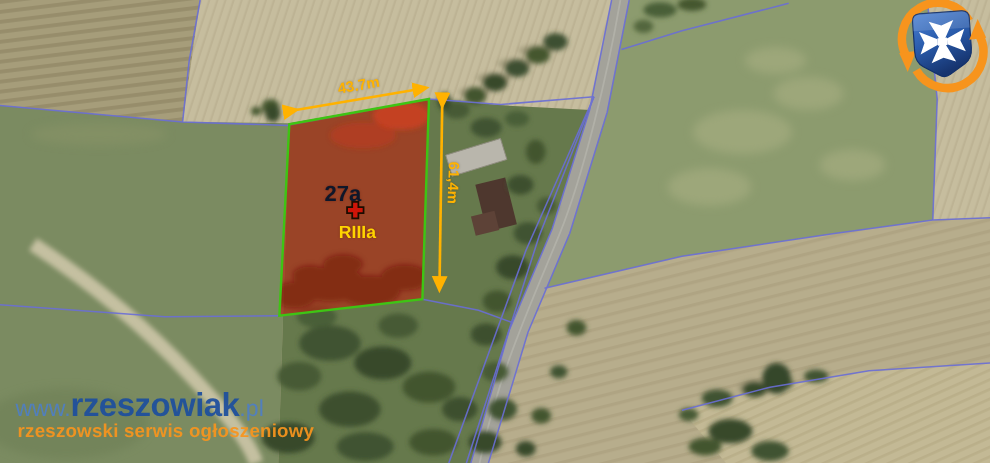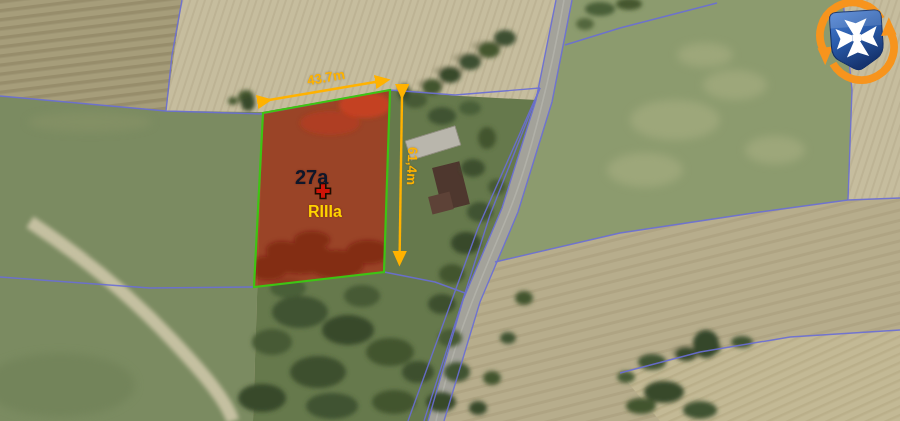--- a/index.html
+++ b/index.html
@@ -216,20 +216,26 @@
 
     <path d="M320.2,183.5 h5.6 v4.7 h4.7 v5.6 h-4.7 v4.7 h-5.6 v-4.7 h-4.7 v-5.6 h4.7 Z" fill="#cf1408" stroke="#1c0c00" stroke-width="1.6"></path>
   </svg>
 
   <div class="overlay-label lbl-width">43.7m</div>
   <div class="overlay-label lbl-height">61,4m</div>
   <div class="overlay-label lbl-area">27a</div>
   <div class="overlay-label lbl-soil">RIIIa</div>
 
   <div class="watermark">
+    <div class="wm-line1">
+      <span class="wm-www">www.</span>
+        <span class="wm-name">rzeszowiak</span>
+        <span class="wm-pl">.pl</span>
+    </div>
+    <div class="wm-line2">rzeszowski serwis ogłoszeniowy</div>
   </div>
 
   <svg class="logo" viewBox="0 0 100 100">
     <g fill="none">
       <path d="M12,60 A38,38 0 0 1 78,22" stroke="#f7941d" stroke-width="9"></path>
       <polygon points="4,56 22,54 13,76" fill="#f7941d"></polygon>
     </g>
     <g transform="rotate(-4 50 48)">
       <path d="M28,13 h44 q8,0 8,8 v32 q0,11 -8,16 l-16,10 q-6,4 -12,0 l-16,-10 q-8,-5 -8,-16 v-32 q0,-8 8,-8 z" fill="url(#shieldg)" stroke="#12306a" stroke-width="1.2"></path>
       <path d="M28,13 h44 q8,0 8,8 v10 h-60 v-10 q0,-8 8,-8 z" fill="#ffffff" opacity="0.14"></path>

